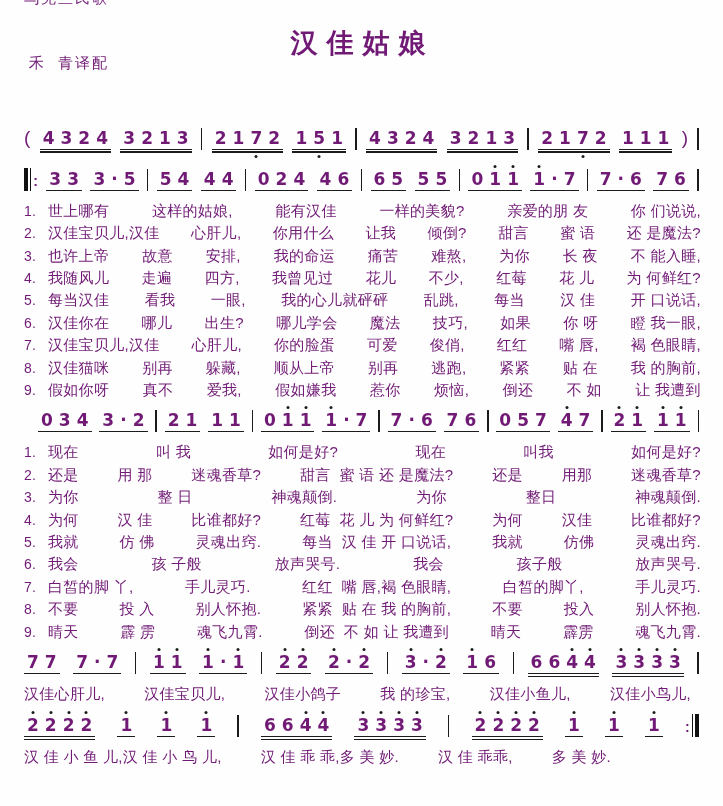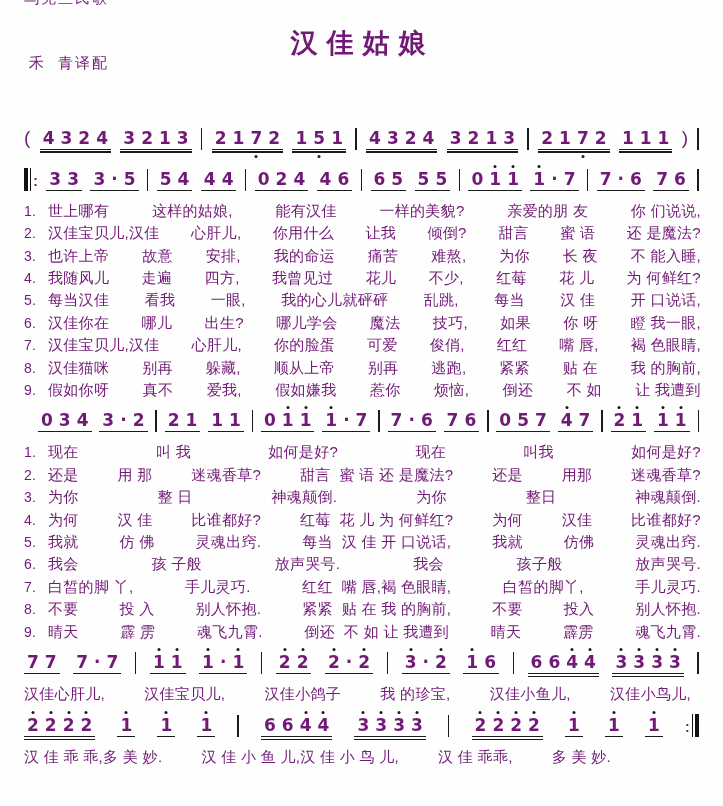--- a/index.html
+++ b/index.html
@@ -429,21 +429,21 @@
         <span class="nt">1<i class="hd"></i></span>
       </span>
       <span class="rep">
         <s>:</s>
         <i class="tn"></i>
         <i class="tk"></i>
       </span>
     </div>
   <div class="lyrblock" style="padding-right: 90px;">
       <div class="lyr">
-        <span class="segs"><span class="seg">汉 佳 乖 乖,多 美 妙.</span><span class="seg">汉 佳 小 鱼 儿,汉 佳 小 鸟 儿,</span><span class="seg">汉 佳 乖乖,</span><span class="seg">多 美 妙.</span></span>
+        <span class="segs"><span class="seg">汉 佳 小 鱼 儿,汉 佳 小 鸟 儿,</span><span class="seg">汉 佳 乖 乖,多 美 妙.</span><span class="seg">汉 佳 乖乖,</span><span class="seg">多 美 妙.</span></span>
       </div>
     </div>
 
   <div class="footer">
     
     
   </div>
 
 </main>
 

